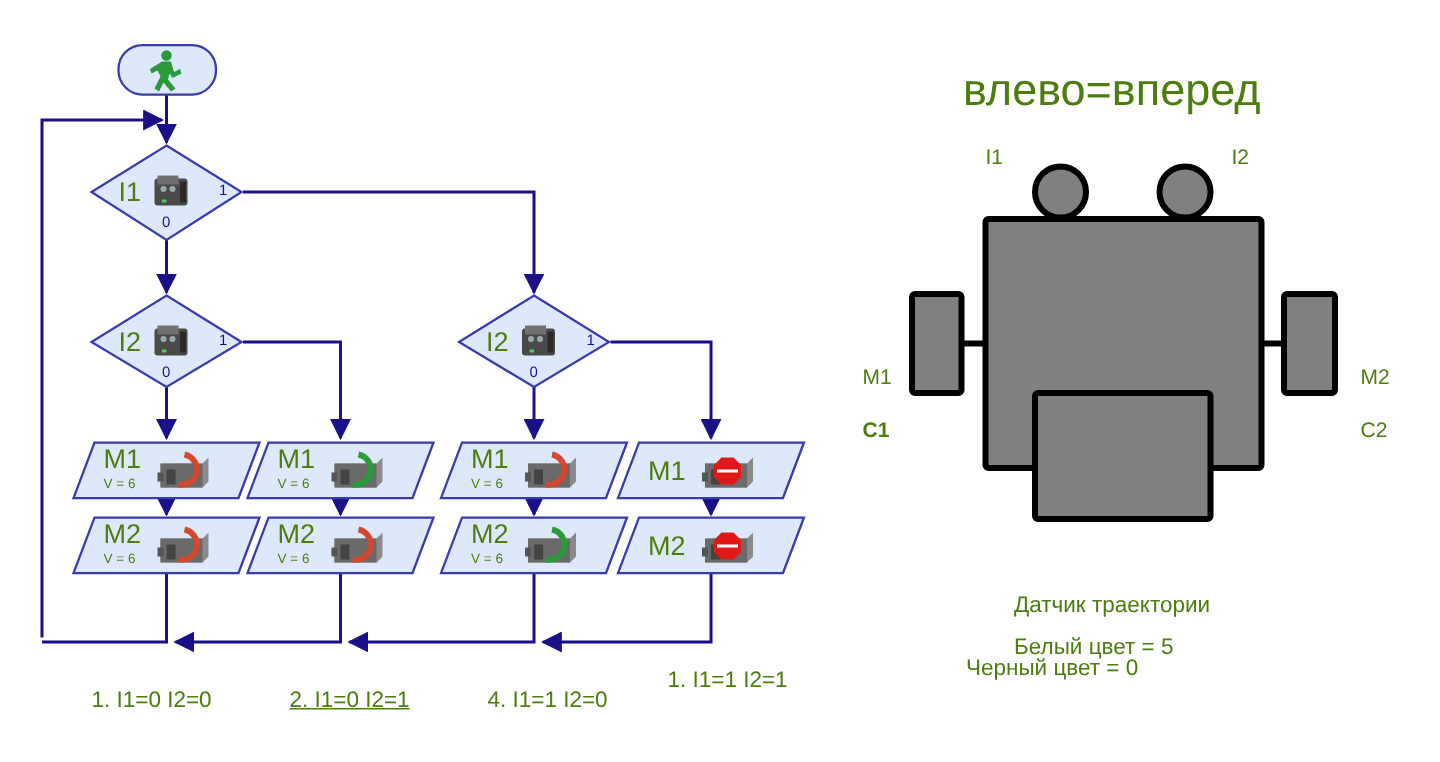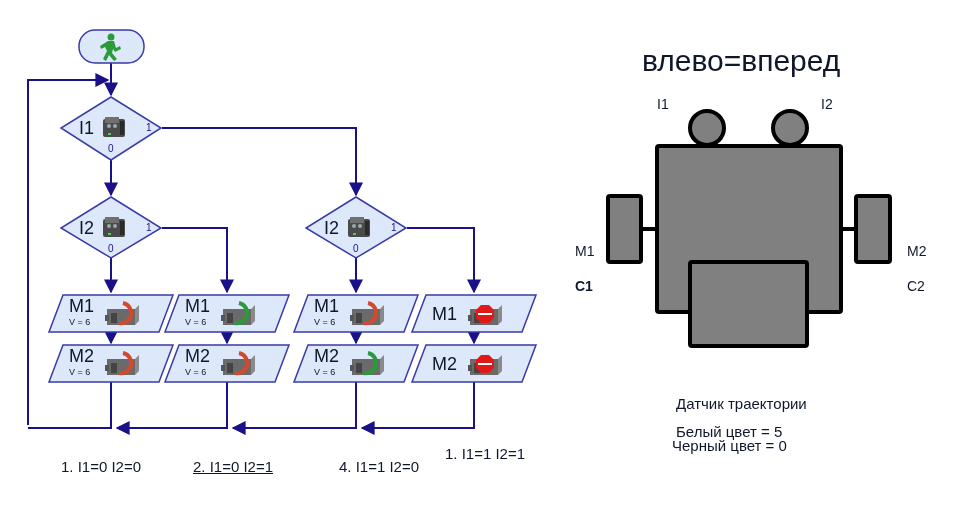--- a/index.html
+++ b/index.html
@@ -1,18 +1,18 @@
 <!DOCTYPE html>
 <html><head>
 <meta charset="utf-8">
 <style>
   html, body { margin:0; padding:0; background:#ffffff; }
   body { width:960px; height:508px; position:relative; overflow:hidden; font-family:"Liberation Sans", sans-serif; }
   svg { position:absolute; left:0; top:0; }
-  .lbl { position:absolute; font-family:"Liberation Sans", sans-serif; color:#0f172a; white-space:nowrap; }
+  .lbl { position:absolute; font-family:"Liberation Sans", sans-serif; color:#4d7c0f; white-space:nowrap; }
   .title { font-size:30px; }
   .small { font-size:14px; }
   .cond { font-size:15px; }
   .note { font-size:15px; line-height:14px; }
 </style>
 </head>
 <body>
 
 <svg width="960" height="508" viewBox="0 0 960 508">
   <defs>
@@ -172,26 +172,26 @@
     <div class="lbl" style="left: 314px; top: 296px; font-size: 18px;">M1</div>
     <div class="lbl" style="left: 314px; top: 317px; font-size: 9px;">V = 6</div>
     <div class="lbl" style="left: 314px; top: 346px; font-size: 18px;">M2</div>
     <div class="lbl" style="left: 314px; top: 367px; font-size: 9px;">V = 6</div>
     <div class="lbl" style="left: 432px; top: 304px; font-size: 18px;">M1</div>
     <div class="lbl" style="left: 432px; top: 354px; font-size: 18px;">M2</div>
   </div>
 
 <div class="lbl cond" style="left:61px;top:458px;">1. I1=0 I2=0</div>
 <div class="lbl cond" style="left:193px;top:458px;text-decoration:underline;">2. I1=0 I2=1</div>
-<div class="lbl cond" style="left:339px;top:458px;">4. I1=1 I2=0</div>
+<div class="lbl cond" style="left:325px;top:458px;">4. I1=1 I2=0</div>
 <div class="lbl cond" style="left:445px;top:445px;">1. I1=1 I2=1</div>
 
 <div class="lbl title" style="left:642px;top:44px;">влево=вперед</div>
 <div class="lbl small" style="left:657px;top:96px;">I1</div>
 <div class="lbl small" style="left:821px;top:96px;">I2</div>
 <div class="lbl small" style="left:575px;top:243px;">M1</div>
 <div class="lbl small" style="left:907px;top:243px;">M2</div>
 <div class="lbl small" style="left:575px;top:278px;font-weight:bold;">C1</div>
 <div class="lbl small" style="left:907px;top:278px;text-align:right;">C2</div>
 
 <div class="lbl note" style="left:676px;top:397px;">Датчик траектории</div>
 <div class="lbl note" style="left:676px;top:425px;">Белый цвет = 5</div>
-<div class="lbl note" style="left:672px;top:439px;">Черный цвет = 0</div>
+<div class="lbl note" style="left:644px;top:439px;">Черный цвет = 0</div>
 
 </body></html>

